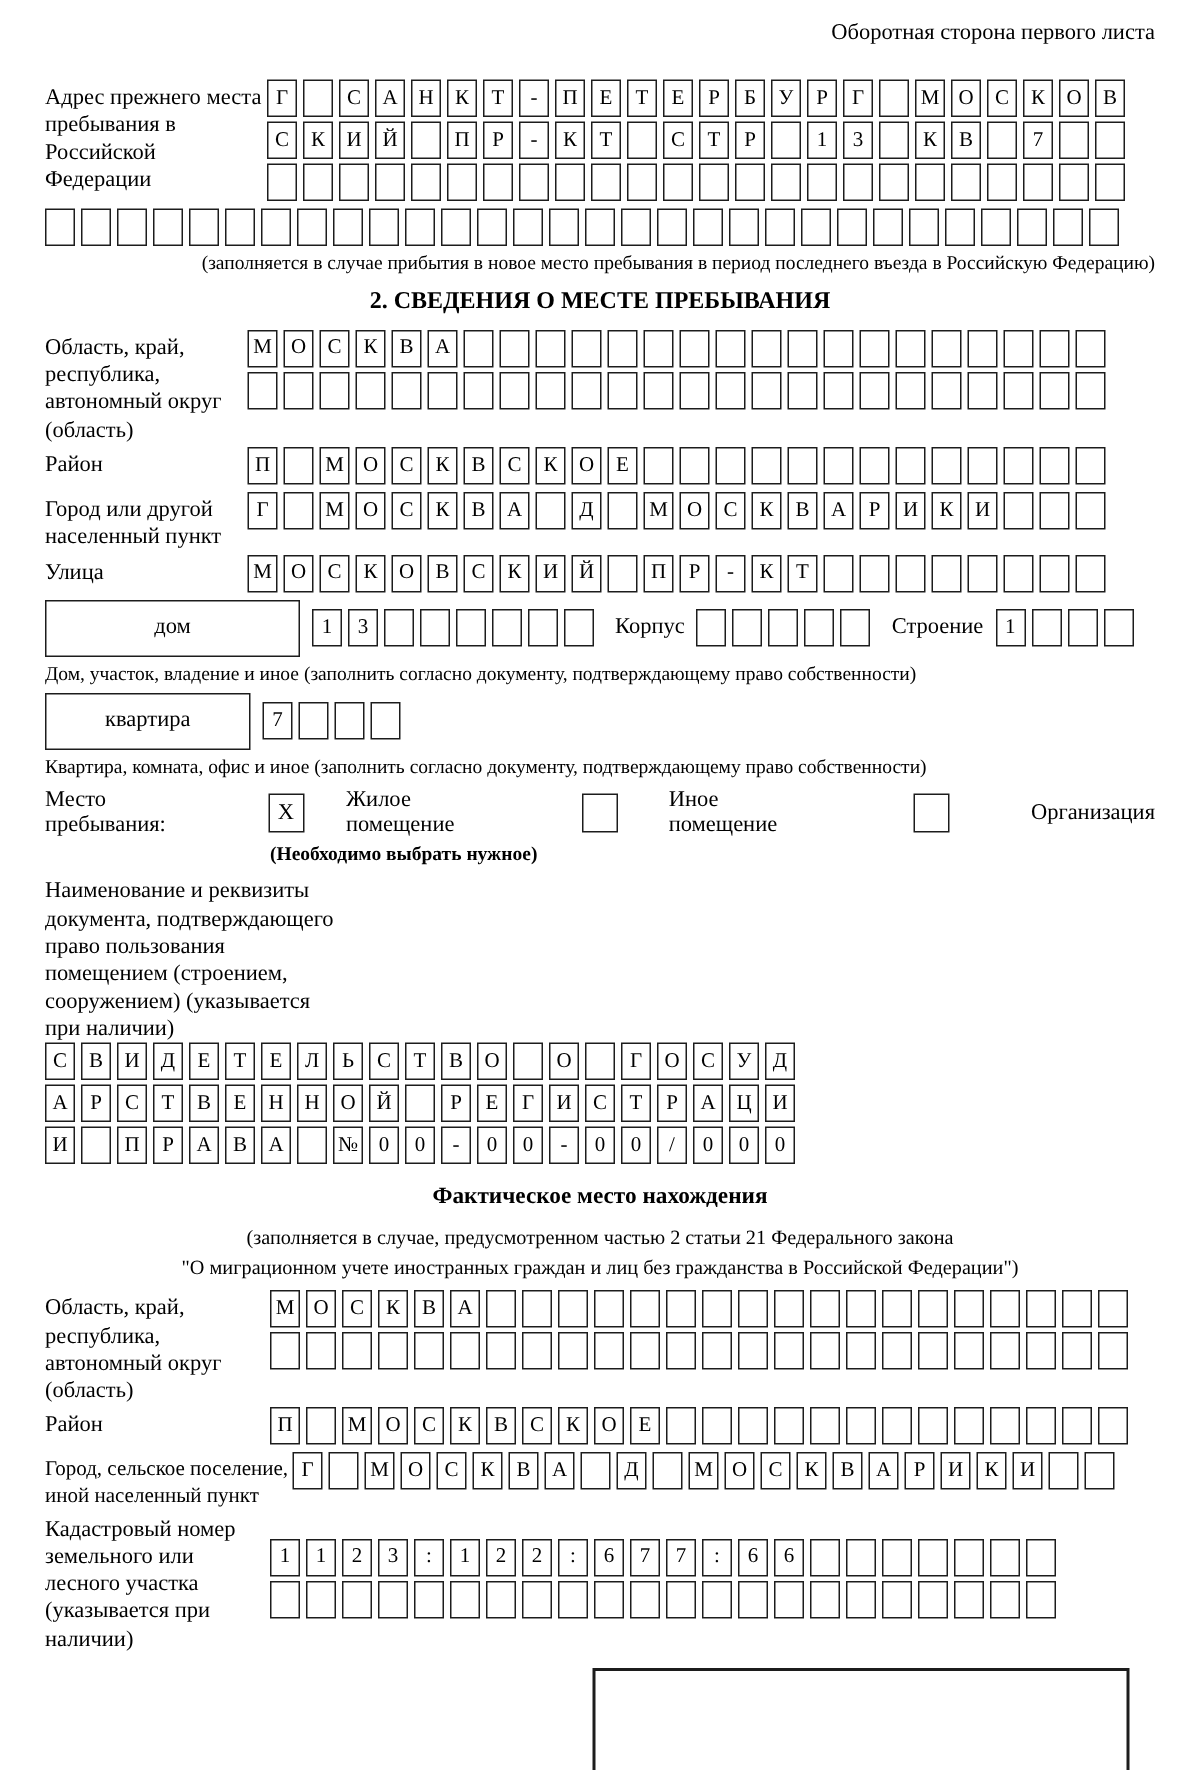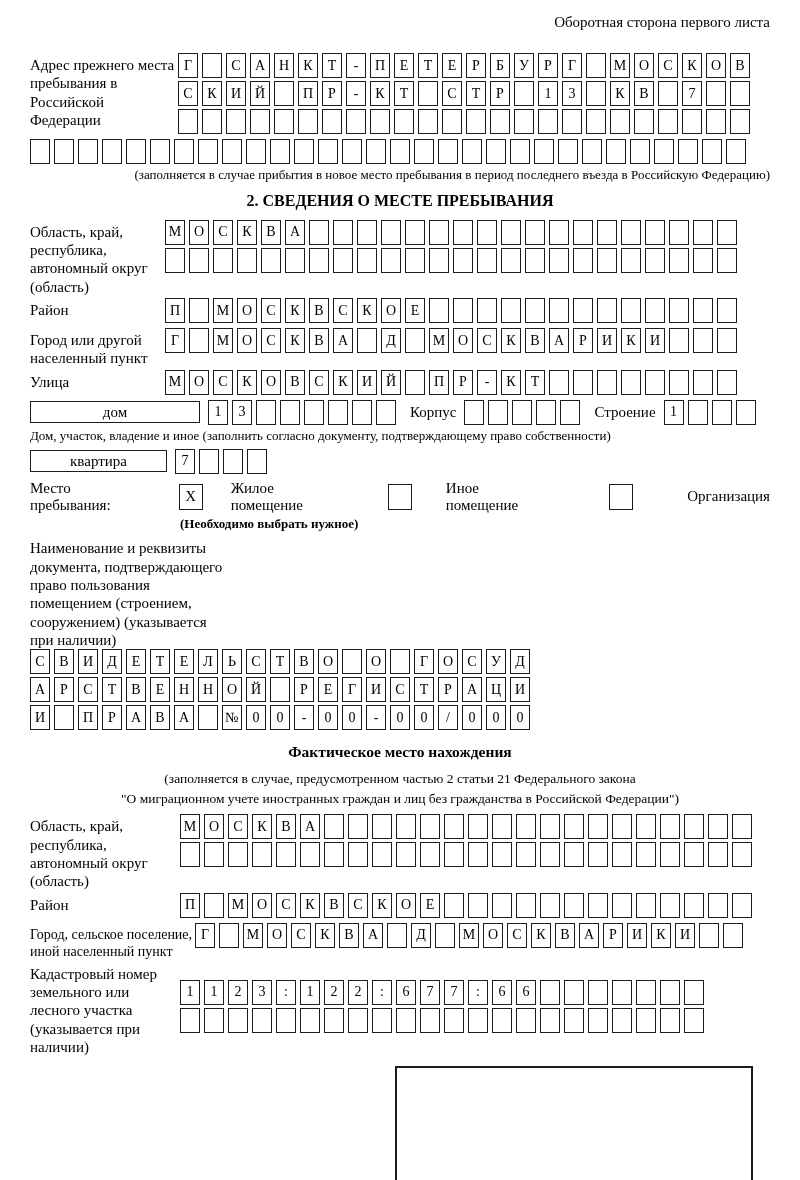--- a/index.html
+++ b/index.html
@@ -28,21 +28,21 @@
     font-size:14px; line-height:1;
   }
 
   .caption { font-size:13px; line-height:1.3; margin:1px 0 4px 0; }
   .caption.center { text-align:right; }
 
   .section-title { text-align:center; font-weight:bold; font-size:16px; margin:8px 0 10px 0; }
 
   .inline-row { display:flex; align-items:center; margin-bottom:3px; }
   .wide-box {
-    border:1.6px solid #1c1c1c; height:22px; display:flex;
+    border:1.6px solid #1c1c1c; height:38px; display:flex;
     align-items:center; justify-content:center; font-size:15px; flex:0 0 auto;
     margin-right:8px;
   }
   .inline-label { font-size:15px; margin:0 8px 0 10px; }
 
   .checkbox {
     width:24px; height:26px; border:1.6px solid #1c1c1c; flex:0 0 auto;
     display:flex; align-items:center; justify-content:center; font-size:15px;
   }
   .mesto-row { display:flex; align-items:center; margin:6px 0 2px 0; font-size:15px;gap:20px; }
@@ -369,20 +369,21 @@
 
   <div class="inline-row">
     <div class="wide-box" style="width:137px;">квартира</div>
     <div class="cells-row" style="margin-bottom:0;">
         <div class="cell">7</div>
         <div class="cell"></div>
         <div class="cell"></div>
         <div class="cell"></div>
       </div>
   </div>
+  <div class="caption">Квартира, комната, офис и иное (заполнить согласно документу, подтверждающему право собственности)</div>
 
   <div class="mesto-row">
     <span>Место пребывания:</span>
     <div class="checkbox" style="margin-left:8px;">
       <span>X</span>
     </div>
     <span style="margin-left:8px;">Жилое помещение</span>
     <div class="checkbox" style="margin-left:22px;"></div>
     <span style="margin-left:14px;">Иное помещение</span>
     <div class="checkbox" style="margin-left:38px;"></div>

